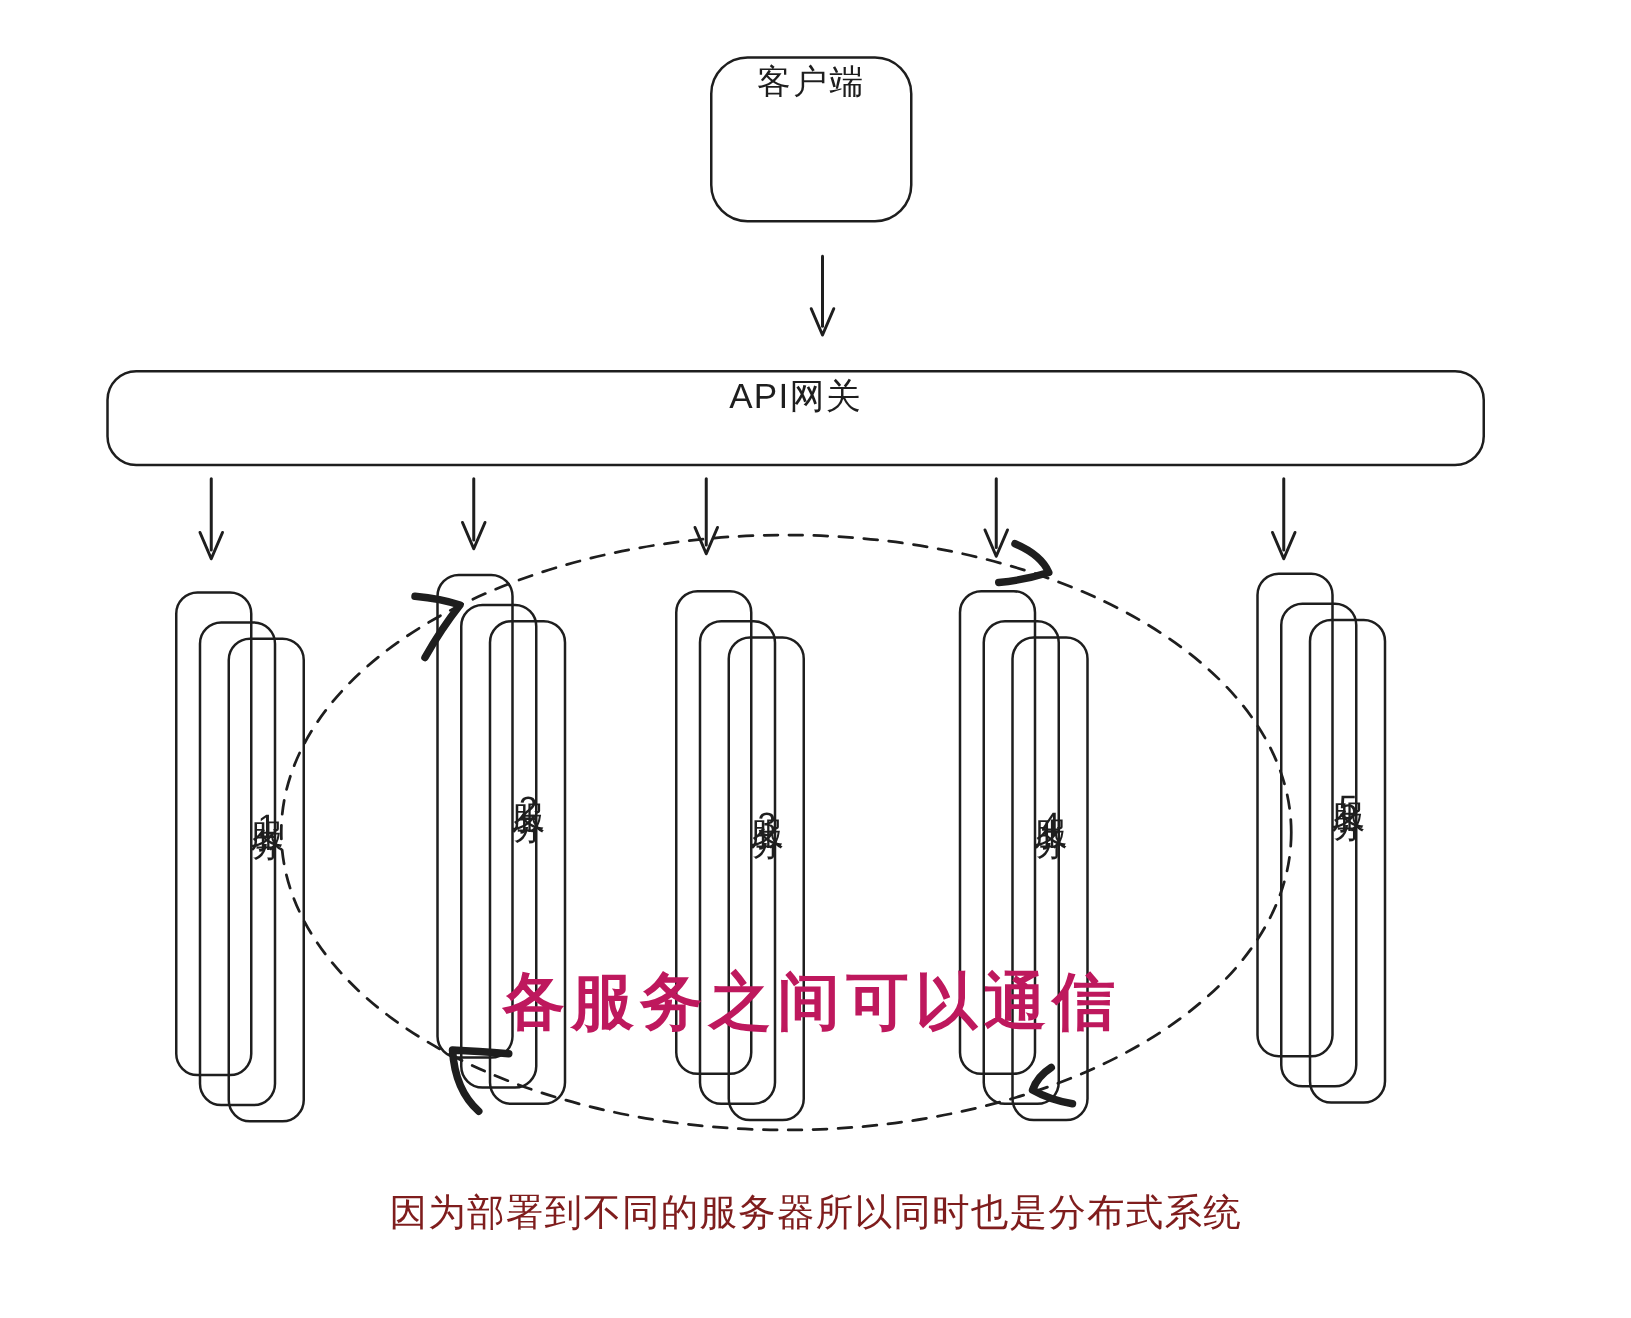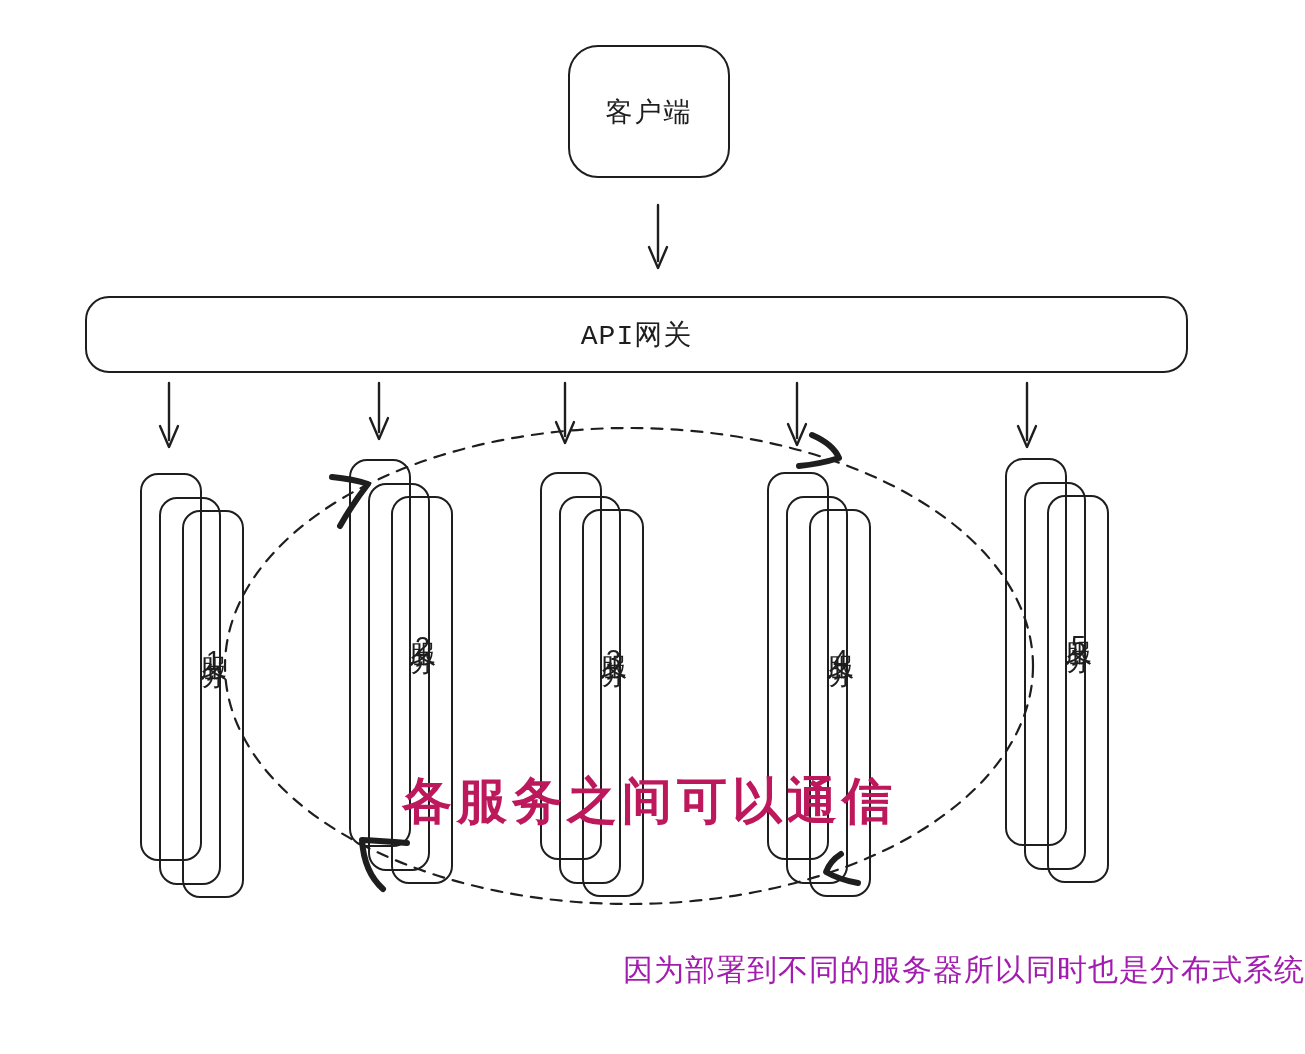--- a/index.html
+++ b/index.html
@@ -8,32 +8,32 @@
     width:1305px;height:1054px;
     background:#ffffff;
     font-family:"Liberation Sans","DejaVu Sans",sans-serif;
     color:#1e1e1e;
     overflow:hidden;
   }
   .node{
     position:absolute;
     border:2px solid #1e1e1e;
     background:transparent;
-    display:flex;align-items:center;justify-content:center;
+    display:flex;align-items:flex-start;justify-content:center;
     box-sizing:border-box;
   }
   .client{
     left:568px;top:45px;width:162px;height:133px;
     border-radius:30px;
     font-size:27px;letter-spacing:2px;
   }
   .gateway{
     left:85px;top:296px;width:1103px;height:77px;
     border-radius:24px;
-    font-size:28px;letter-spacing:1px;font-family:Liberation Mono, monospace;
+    font-size:28px;letter-spacing:1px;
   }
   .stack{position:absolute;width:106px;height:427px;}
   .sbox{
     position:absolute;width:62px;height:388px;
     border:2px solid #1e1e1e;border-radius:18px;
     background:transparent;box-sizing:border-box;
   }
   .b1{left:0;top:0;}
   .b2{left:19px;top:24px;}
   .b3{left:42px;top:37px;}
@@ -57,23 +57,23 @@
     position:absolute;left:0;top:0;width:1305px;height:1054px;
     pointer-events:none;
   }
   .comm-note{
     position:absolute;left:402px;top:768px;
     font-size:50px;font-weight:700;letter-spacing:5px;
     white-space:nowrap;color:#be185d;
   }
   .caption{
     position:absolute;left:0;top:950px;width:1305px;
-    text-align:right;
+    text-align:center;
     font-size:30px;letter-spacing:1px;
-    color:#a21caf;
+    color:#7f1d1d;
   }
 </style>
 </head>
 <body>
 
 <div class="canvas">
 
   <div class="node client">
     <span>客户端</span>
   </div>

